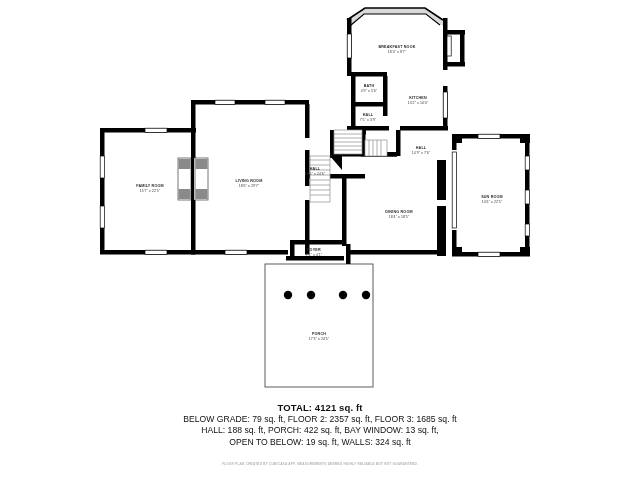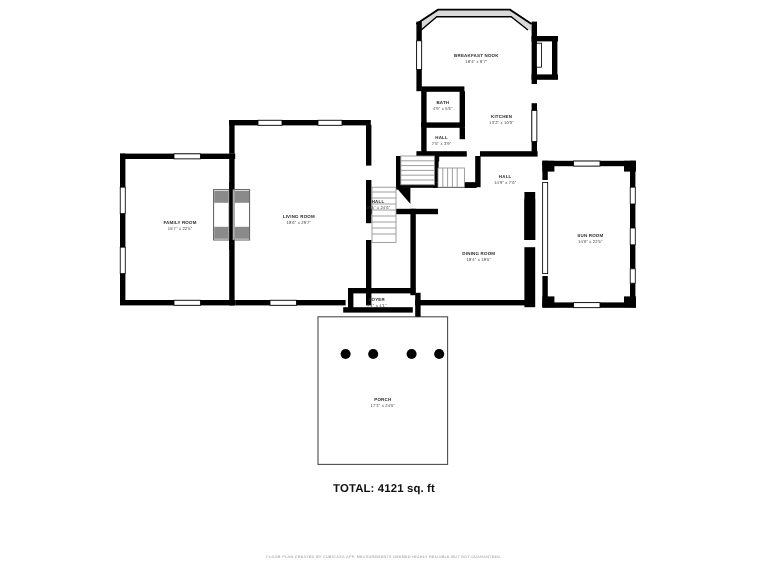--- a/index.html
+++ b/index.html
@@ -335,17 +335,20 @@
 
     <div class="room-label" style="left:319px; top:336px;">
       <span class="rl-name">PORCH</span>
       <span class="rl-dim">17'3" x 24'5"</span>
     </div>
 
   </div>
 
   <div id="summary">
     <div class="total-line">TOTAL: 4121 sq. ft</div>
+    <div class="sum-line">BELOW GRADE: 79 sq. ft, FLOOR 2: 2357 sq. ft, FLOOR 3: 1685 sq. ft</div>
+    <div class="sum-line">HALL: 188 sq. ft, PORCH: 422 sq. ft, BAY WINDOW: 13 sq. ft,</div>
+    <div class="sum-line">OPEN TO BELOW: 19 sq. ft, WALLS: 324 sq. ft</div>
   </div>
 
   <div id="disclaimer">FLOOR PLAN CREATED BY CUBICASA APP. MEASUREMENTS DEEMED HIGHLY RELIABLE BUT NOT GUARANTEED.</div>
 
 </div>
 
 </body></html>

